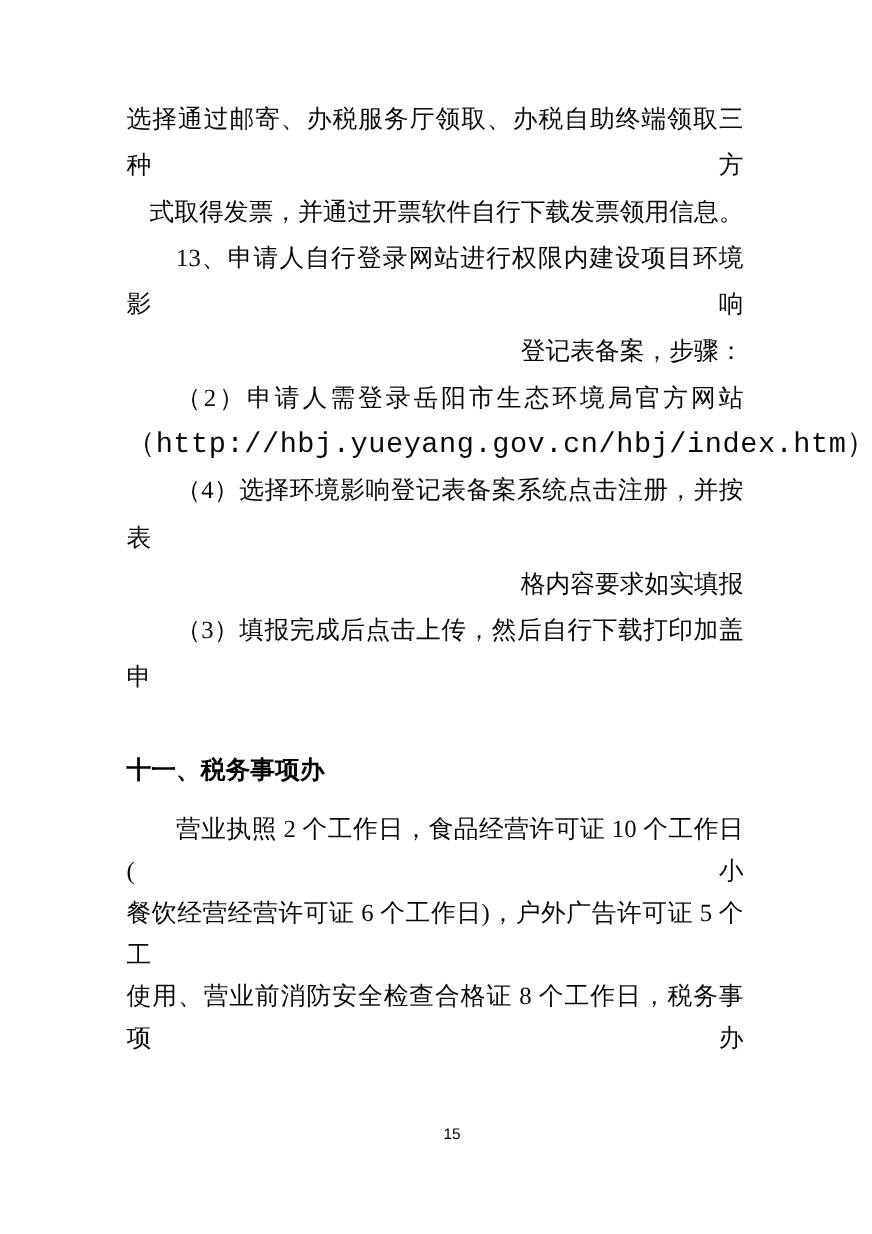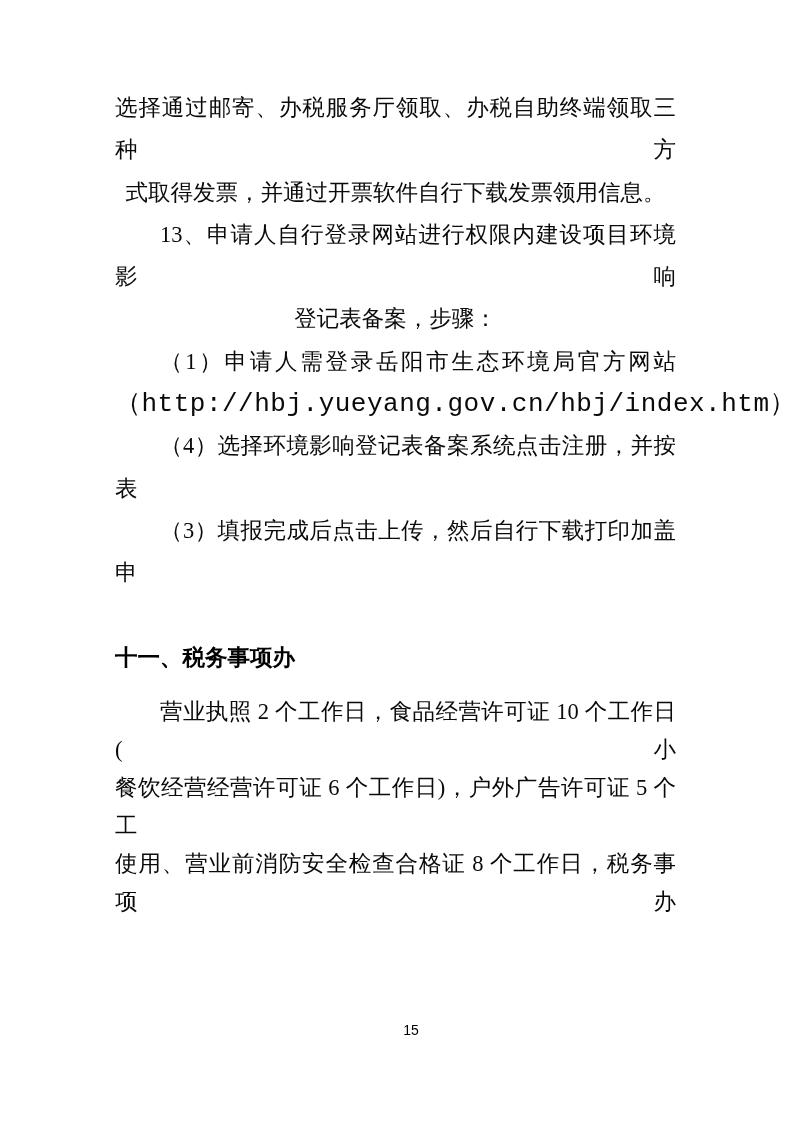--- a/index.html
+++ b/index.html
@@ -17,21 +17,21 @@
     position: absolute;
     left: 115px;
     top: 87px;
     width: 561px;
     font-family: "Liberation Serif", "DejaVu Serif", serif;
     font-size: 22.5px;
     color: #0a0a0a;
   }
   .sec1 { line-height: 42.3px; }
   .sec2 { line-height: 38px; margin-top: 14px; }
-  .line { text-align: center; }
+  .line { text-align: right; }
   .j { text-align: justify; text-align-last: justify; }
   .ind { text-indent: 2em; }
   .url {
     font-family: "Liberation Mono", "DejaVu Sans Mono", monospace;
     font-size: 26px;
     letter-spacing: 0.5px;
   }
   .heading {
     margin: 41px 0 0 0;
     font-family: "Liberation Sans", "DejaVu Sans", sans-serif;
@@ -55,23 +55,24 @@
 <body>
 
 <div class="page">
   <div class="content">
 
     <div class="sec1">
       <div class="line j">选择通过邮寄、办税服务厅领取、办税自助终端领取三种方</div>
       <div class="line">式取得发票，并通过开票软件自行下载发票领用信息。</div>
       <div class="line j ind">13、申请人自行登录网站进行权限内建设项目环境影响</div>
       <div class="line">登记表备案，步骤：</div>
-      <div class="line j ind">（1）申请人需登录岳阳市生态环境局官方网站</div>
+      <div class="line j ind">（2）申请人需登录岳阳市生态环境局官方网站</div>
       <div class="line url">（http://hbj.yueyang.gov.cn/hbj/index.htm）</div>
       <div class="line j ind">（4）选择环境影响登记表备案系统点击注册，并按表</div>
+      <div class="line">格内容要求如实填报</div>
       <div class="line j ind">（3）填报完成后点击上传，然后自行下载打印加盖申</div>
     </div>
 
     <h2 class="heading">十一、税务事项办</h2>
 
     <div class="sec2">
       <div class="line j ind">营业执照 2 个工作日，食品经营许可证 10 个工作日(小</div>
       <div class="line j">餐饮经营经营许可证 6 个工作日)，户外广告许可证 5 个工</div>
       <div class="line j">使用、营业前消防安全检查合格证 8 个工作日，税务事项办</div>
 

